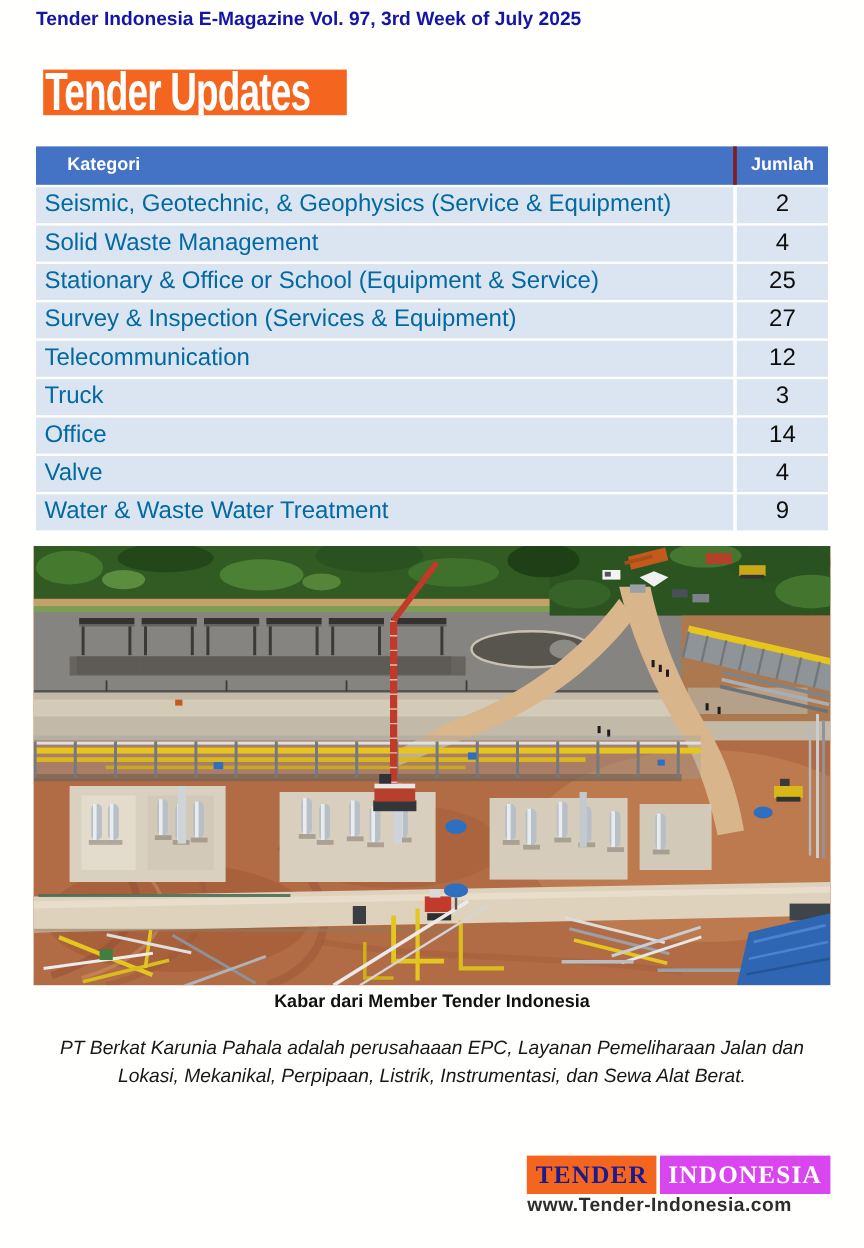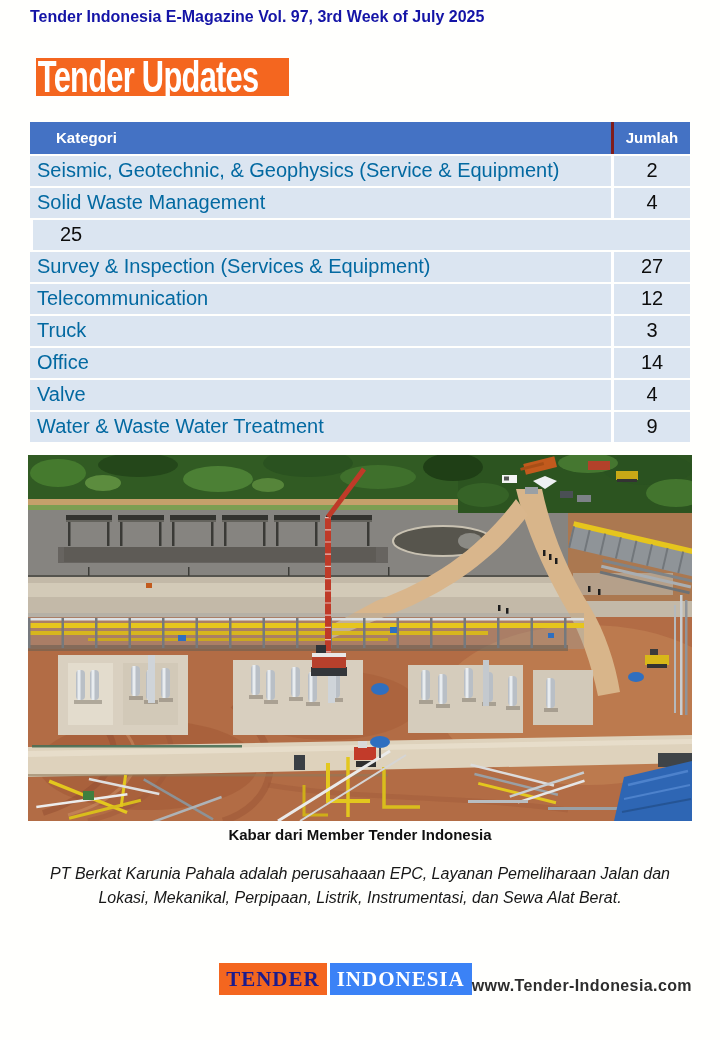--- a/index.html
+++ b/index.html
@@ -62,30 +62,30 @@
     font-size:15px; font-weight:bold; color:#111111;
   }
   .member-body {
     position:absolute; left:50px; top:862px; width:620px; text-align:center;
     font-size:16px; font-style:italic; color:#171717; line-height:24px;
   }
 
   
   .footer-logo {
     position:absolute; right:28px; top:963px; display:flex;
-    align-items:flex-end;
+    flex-direction:column; align-items:flex-start;
   }
   .logo-boxes { display:flex; gap:3px; }
   .logo-tender {
     background:#f4661f; color:#1b1b8e; font-family:"Liberation Serif", serif;
     font-weight:bold; font-size:21px; line-height:30px; padding:1px 7px;
     letter-spacing:1px;
   }
   .logo-indonesia {
-    background:#3b82f6; color:#ffffff; font-family:"Liberation Serif", serif;
+    background:#d946ef; color:#ffffff; font-family:"Liberation Serif", serif;
     font-weight:bold; font-size:21px; line-height:30px; padding:1px 7px;
     letter-spacing:1px;
   }
   .logo-site {
     margin-top:1px; font-size:16px; font-weight:bold; color:#2d2d2d;
     letter-spacing:0.4px; white-space:nowrap;
   }
 </style>
 </head>
 <body>
@@ -104,20 +104,21 @@
 
   <div class="tbl-row">
     <div class="td-k">Seismic, Geotechnic, &amp; Geophysics (Service &amp; Equipment)</div>
     <div class="td-j">2</div>
   </div>
   <div class="tbl-row">
     <div class="td-k">Solid Waste Management</div>
     <div class="td-j">4</div>
   </div>
   <div class="tbl-row">
+    <div class="td-k">Stationary &amp; Office or School (Equipment &amp; Service)</div>
     <div class="td-j">25</div>
   </div>
   <div class="tbl-row">
     <div class="td-k">Survey &amp; Inspection (Services &amp; Equipment)</div>
     <div class="td-j">27</div>
   </div>
   <div class="tbl-row">
     <div class="td-k">Telecommunication</div>
     <div class="td-j">12</div>
   </div>

